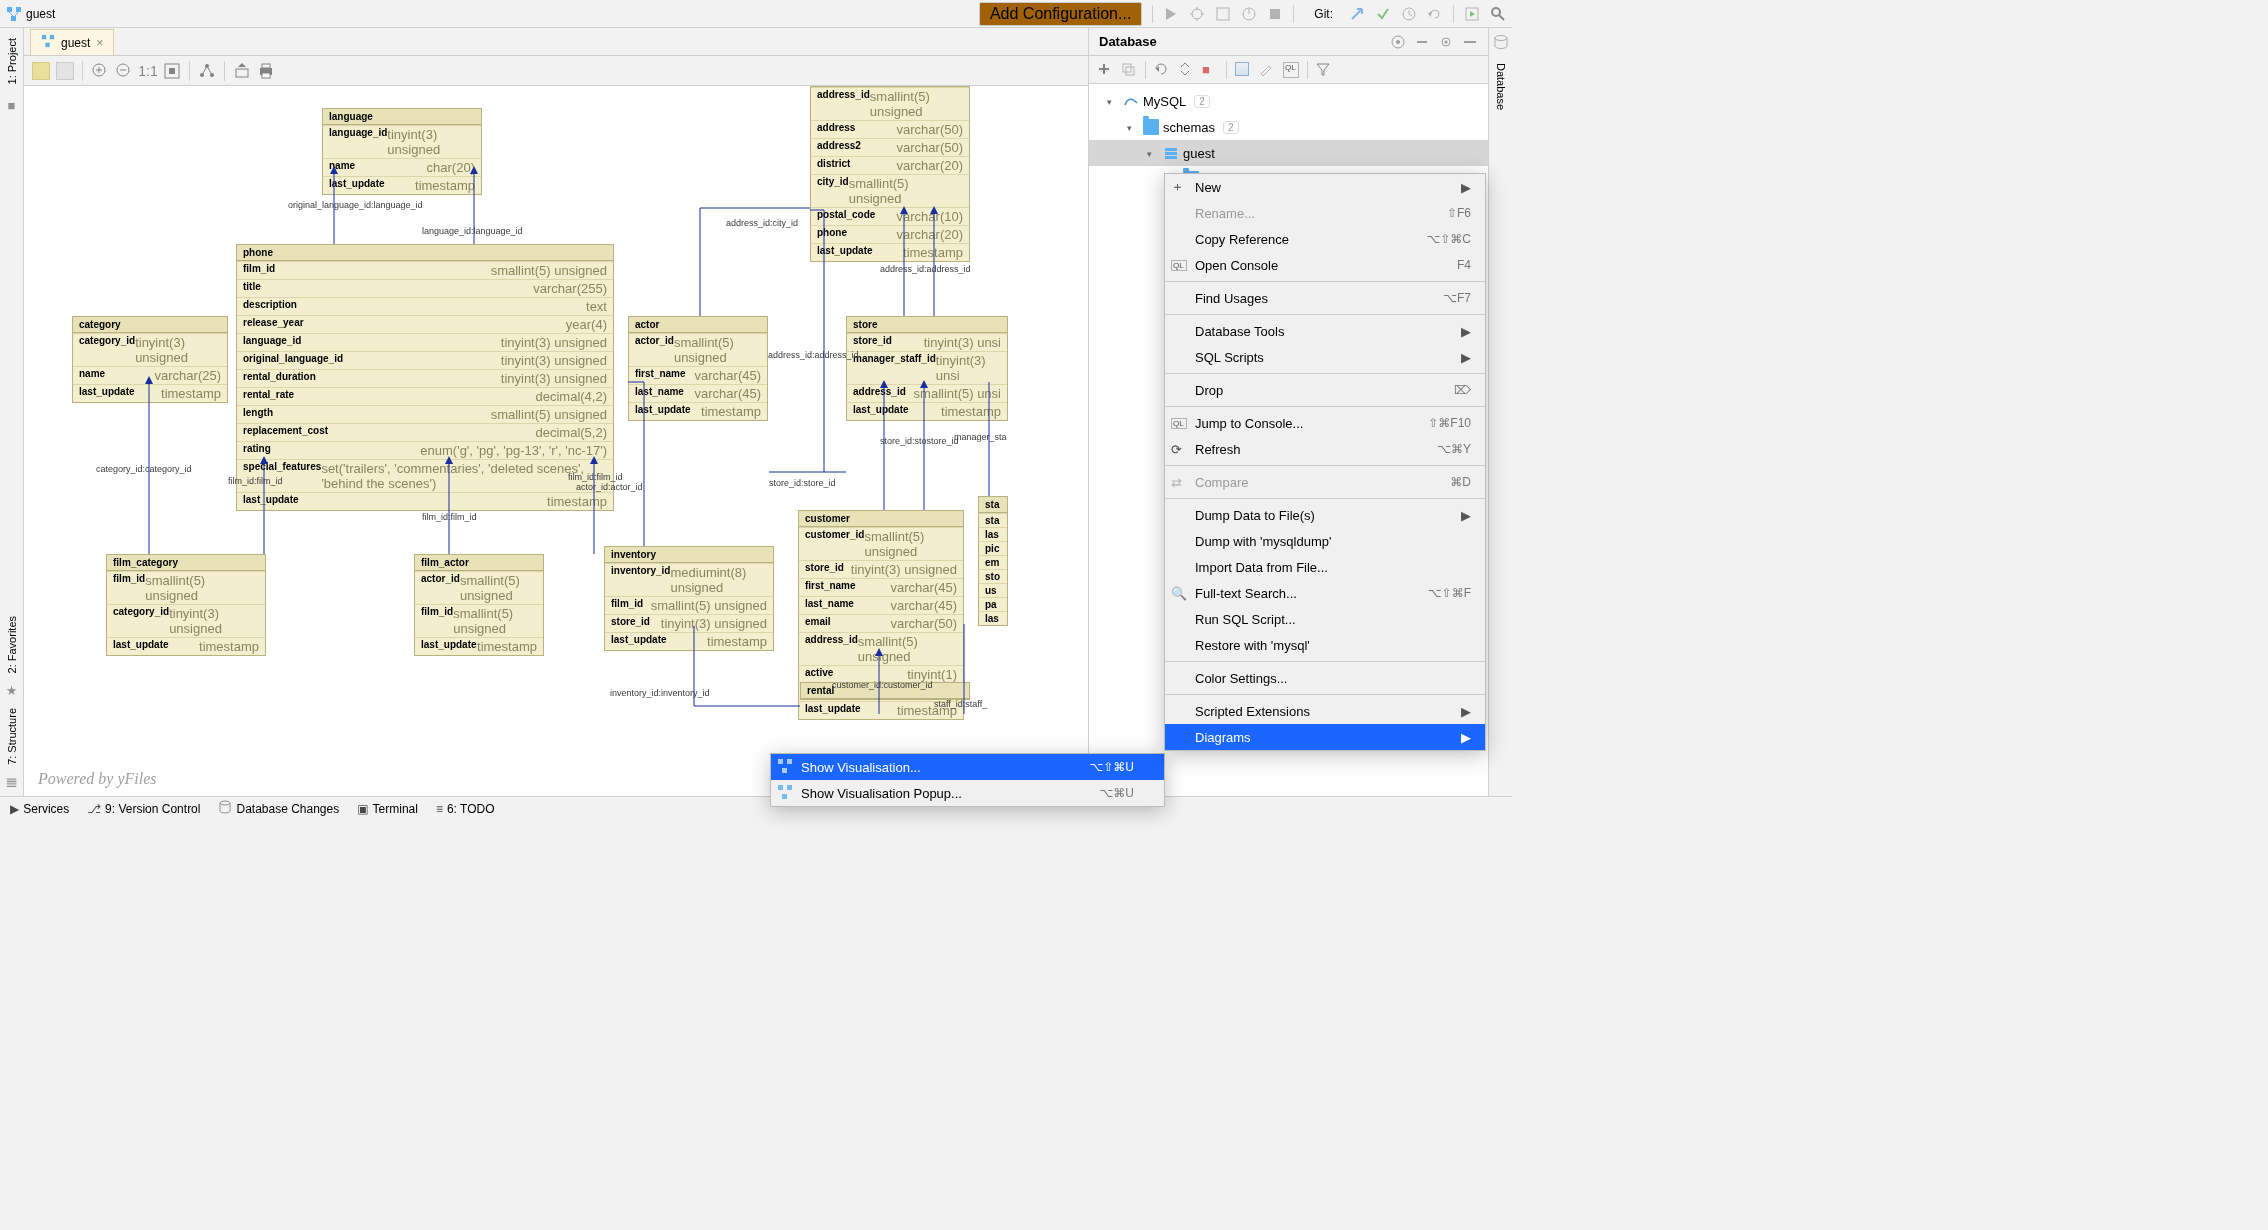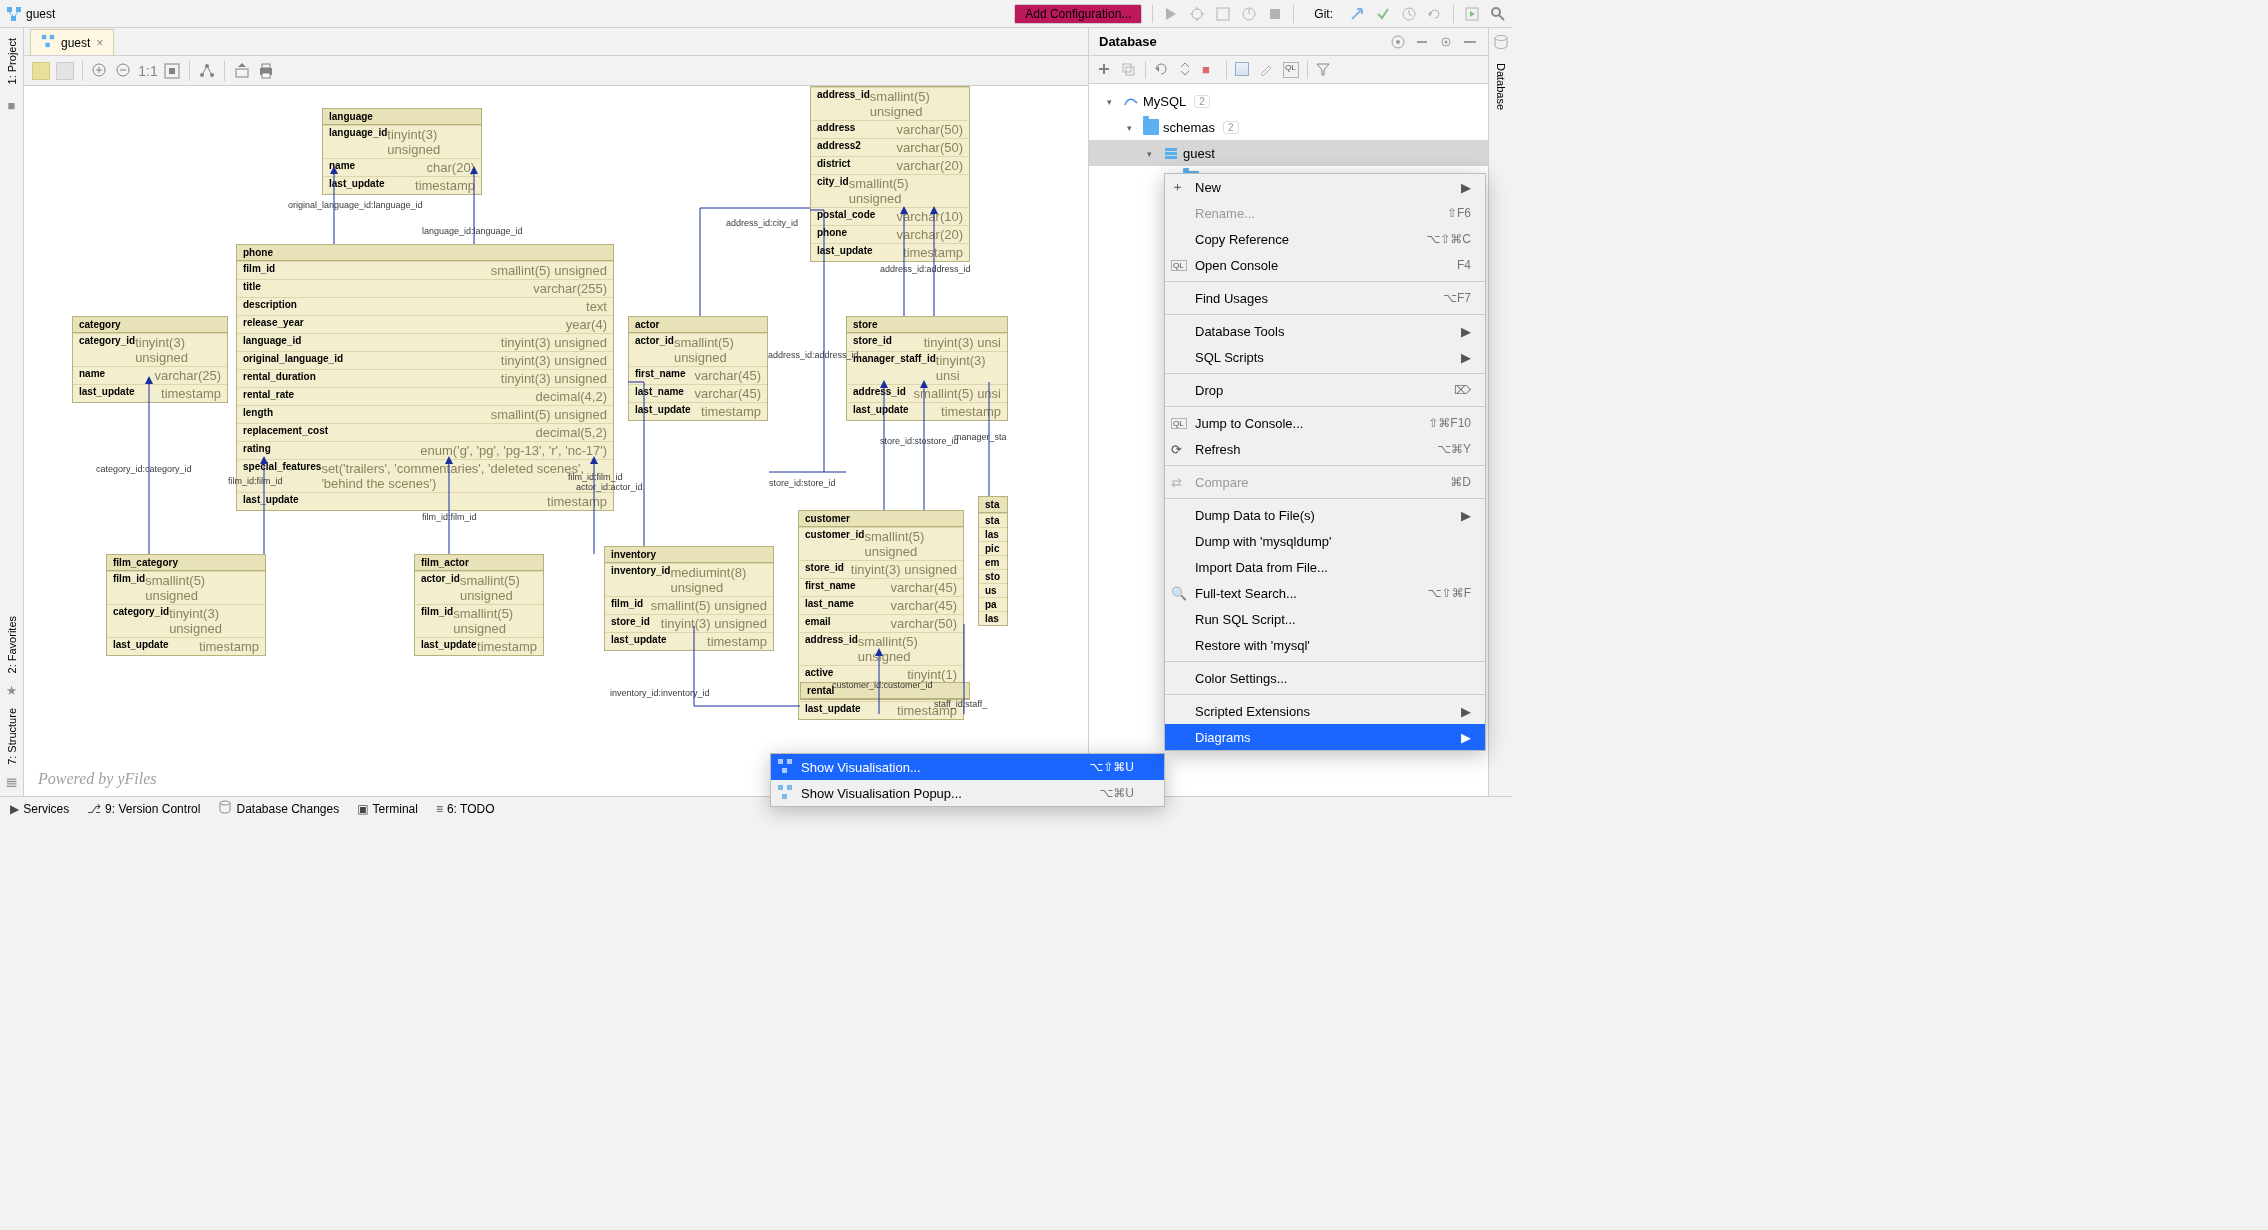--- a/index.html
+++ b/index.html
@@ -3,21 +3,21 @@
 <meta charset="utf-8">
 <style>
 * { box-sizing: border-box; margin: 0; padding: 0; }
 body { font-family: -apple-system, "Helvetica Neue", Arial, sans-serif; font-size: 13px; color: #000; background: #f2f2f2; overflow: hidden; width: 2268px; height: 1230px; transform-origin: top left; }
 .scaled { width: 1512px; height: 820px; }
 
 .topbar { height: 28px; background: #f2f2f2; border-bottom: 1px solid #d0d0d0; display:flex; align-items:center; padding: 0 6px; }
 .topbar .crumb-icon { width:16px; height:16px; margin-right:4px; display:inline-block; }
 .crumb-text { font-size:12px; }
 .topbar .spacer { flex:1; }
-.add-config { background:#be185d; border:1px solid #ccc; padding:2px 10px; font-size:12px; border-radius:2px; }
+.add-config { background:#a16207; border:1px solid #ccc; padding:2px 10px; font-size:16px; border-radius:2px; }
 .toolbar-icons { display:flex; gap:10px; align-items:center; margin-left:10px; }
 .toolbar-icons .ic { width:16px; height:16px; opacity:0.6; }
 .toolbar-icons .sep { width:1px; height:18px; background:#ccc; }
 .git-label { font-size:12px; margin-left:10px; margin-right:6px; }
 
 .main-area { display:flex; height: calc(100% - 28px - 24px); }
 .left-gutter { width:24px; background:#f2f2f2; border-right:1px solid #d0d0d0; display:flex; flex-direction:column; align-items:center; }
 .left-gutter .vlabel { writing-mode: vertical-rl; transform: rotate(180deg); font-size:11px; margin:6px 0; padding:4px 0; white-space:nowrap; }
 .right-gutter { width:24px; background:#f2f2f2; border-left:1px solid #d0d0d0; display:flex; flex-direction:column; align-items:center; }
 .right-gutter .vlabel { writing-mode: vertical-rl; font-size:11px; margin:6px 0; padding:4px 0; }

